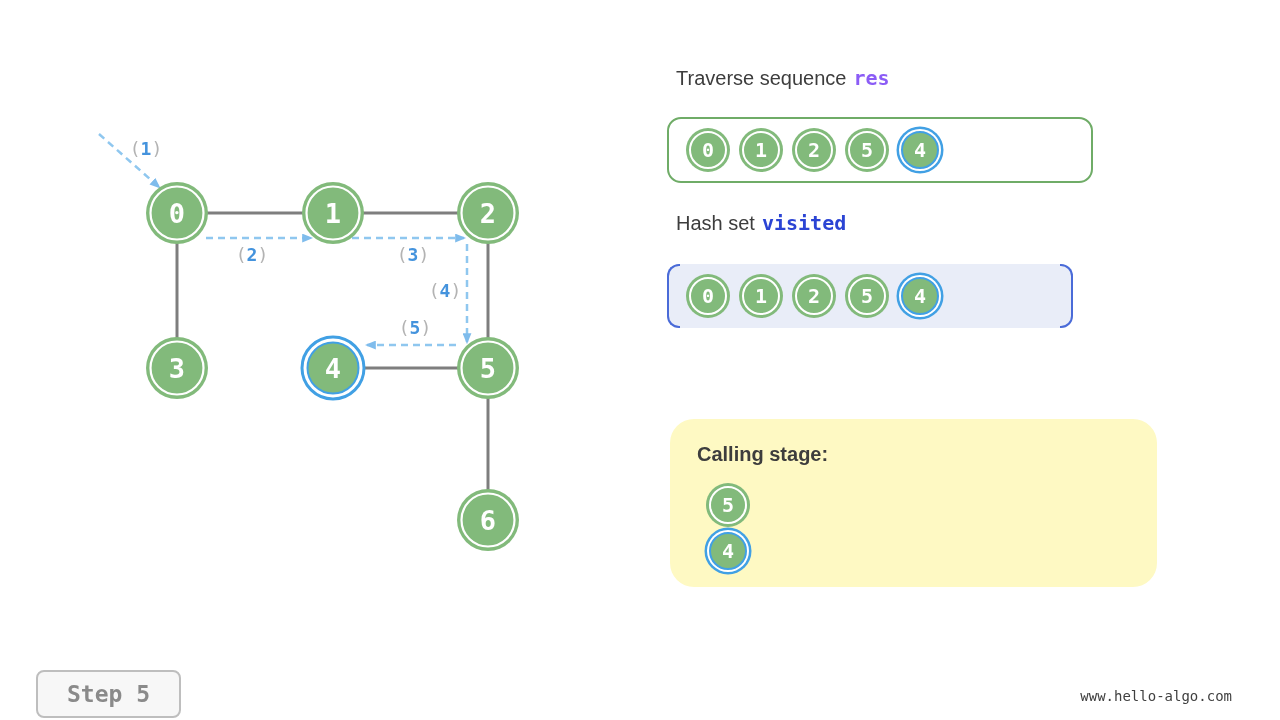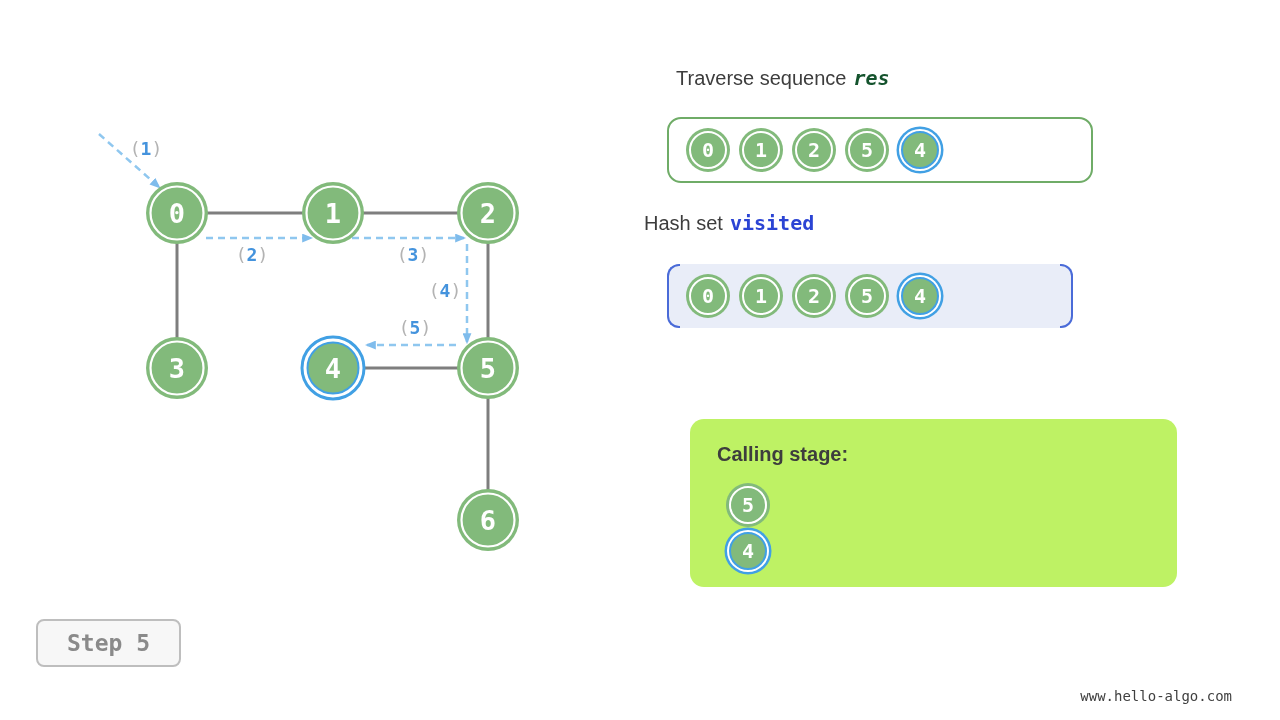--- a/index.html
+++ b/index.html
@@ -2,46 +2,46 @@
 <html><head>
 <meta charset="utf-8">
 <style>
   html,body{margin:0;padding:0;background:#fff;}
   .canvas{position:relative;width:1280px;height:720px;background:#ffffff;overflow:hidden;
           font-family:"Liberation Sans",sans-serif;color:#3d3d3d;}
   .abs{position:absolute;}
   
   .panel-title{font-size:20px;color:#3d3d3d;white-space:nowrap;}
   .code{font-family:"DejaVu Sans Mono",monospace;font-weight:bold;margin-left:7px;}
-  .code.green{color:#14532d;font-style:italic;}
+  .code.green{color:#8b5cf6;}
   .code.blue{color:#2b44d4;}
   
   .res-box{left:667px;top:117px;width:402px;height:62px;border:2px solid #6fac67;
            border-radius:14px;display:flex;align-items:center;padding-left:20px;box-sizing:content-box;}
   .visited-box{left:667px;top:264px;width:406px;height:64px;background:#e9edf8;
                border-radius:12px;display:flex;align-items:center;padding-left:22px;box-sizing:border-box;}
   .bracket{position:absolute;top:0;bottom:0;width:13px;box-sizing:border-box;}
   .bracket.left{left:0;border-left:2.5px solid #4a6bd8;border-top:2.5px solid #4a6bd8;
                 border-bottom:2.5px solid #4a6bd8;border-radius:12px 0 0 12px;}
   .bracket.right{right:0;border-right:2.5px solid #4a6bd8;border-top:2.5px solid #4a6bd8;
                  border-bottom:2.5px solid #4a6bd8;border-radius:0 12px 12px 0;}
   
   .chip-row{display:flex;align-items:center;gap:15px;}
   .chip{width:34px;height:34px;border-radius:50%;display:flex;align-items:center;justify-content:center;
         font-family:"DejaVu Sans Mono",monospace;font-weight:bold;font-size:20px;color:#fff;flex:0 0 auto;}
   .chip.green{background:#82ba7b;border:2px solid #ffffff;box-shadow:0 0 0 3px #82ba7b;}
   .chip.blue{background:#82ba7b;border:2px solid #41a0e4;box-shadow:0 0 0 2px #ffffff,0 0 0 4.5px #41a0e4;}
   
-  .calling-box{left:690px;top:419px;width:487px;height:168px;background:#bef264;border-radius:14px;
+  .calling-box{left:670px;top:419px;width:487px;height:168px;background:#fef9c3;border-radius:24px;
                box-sizing:border-box;padding:24px 26px 0 27px;}
   .calling-title{font-weight:bold;font-size:20px;margin-bottom:16px;}
   .calling-row{display:flex;align-items:center;height:46px;font-size:20px;white-space:nowrap;}
   .calling-row .chip{margin-left:12px;}
   
-  .step-box{left:36px;top:619px;width:145px;height:48px;background:#f7f7f7;border:2px solid #bebebe;
+  .step-box{left:36px;top:670px;width:145px;height:48px;background:#f7f7f7;border:2px solid #bebebe;
             border-radius:8px;display:flex;align-items:center;justify-content:center;box-sizing:border-box;
             font-family:"DejaVu Sans Mono",monospace;font-weight:bold;font-size:23px;color:#8a8a8a;}
   .watermark{right:48px;bottom:16px;font-family:"DejaVu Sans Mono",monospace;font-size:14px;color:#404040;}
 </style>
 </head>
 <body>
 
 <div class="canvas">
 
   <svg class="abs" style="left:0;top:0" width="640" height="640" viewBox="0 0 640 640">
@@ -107,21 +107,21 @@
     <span>Traverse sequence</span><span class="code green">res</span>
   </div>
   <div class="abs res-box chip-row">
       <div class="chip green">0</div>
       <div class="chip green">1</div>
       <div class="chip green">2</div>
       <div class="chip green">5</div>
       <div class="chip blue">4</div>
     </div>
 
-  <div class="abs panel-title" style="left:644px;top:211px">
+  <div class="abs panel-title" style="left:676px;top:211px">
     <span>Hash set</span><span class="code blue">visited</span>
   </div>
   <div class="abs visited-box">
     <div class="bracket left"></div>
     <div class="bracket right"></div>
     <div class="chip-row">
         <div class="chip green">0</div>
         <div class="chip green">1</div>
         <div class="chip green">2</div>
         <div class="chip green">5</div>

